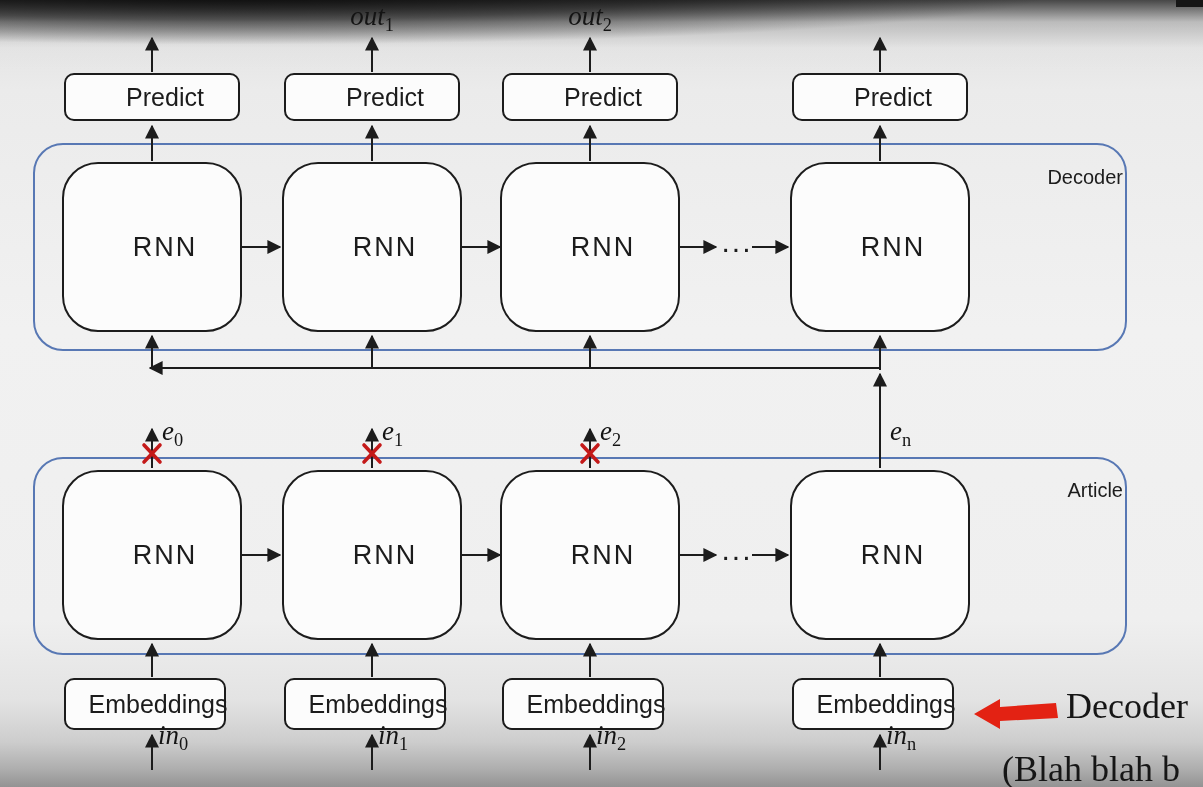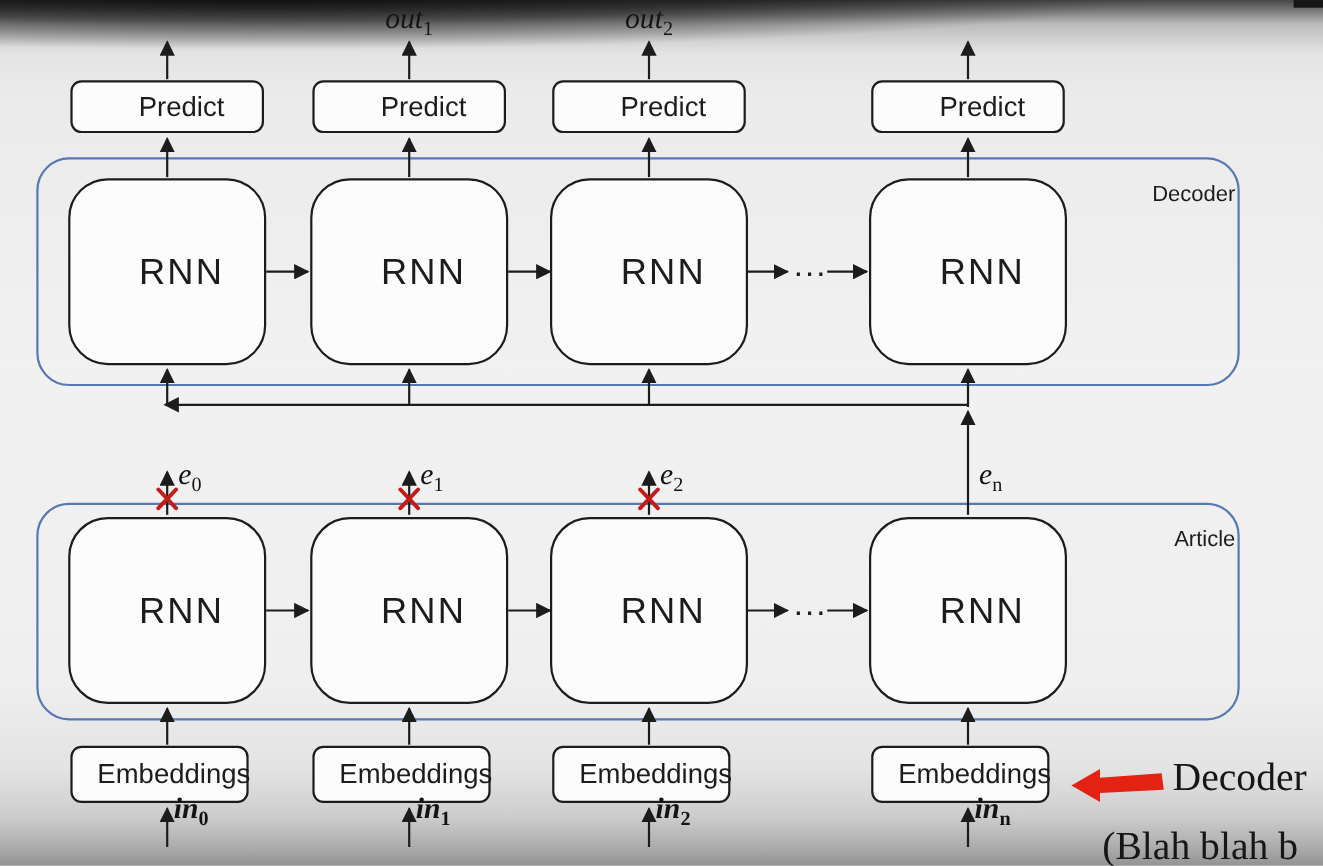--- a/index.html
+++ b/index.html
@@ -36,33 +36,33 @@
   .mkfill{fill:var(--box-border);}
   .xmark{stroke:var(--cross);stroke-width:3.6;stroke-linecap:round;}
   .redpoly{fill:var(--annotation-arrow);}
 
   .box{
     position:absolute;z-index:3;box-sizing:border-box;background:#fcfcfc;
     border:2.2px solid var(--box-border);color:var(--text);
     display:flex;align-items:center;justify-content:center;padding-left:26px;
   }
   .predict{left:calc(var(--cx) - 88px);top:73px;width:176px;height:48px;border-radius:10px;font-size:25px;}
-  .rnnbox{left:calc(var(--cx) - 90px);width:180px;height:170px;border-radius:36px;font-size:33px;letter-spacing:2px;border-width:2.4px;}
+  .rnnbox{left:calc(var(--cx) - 90px);width:180px;height:170px;border-radius:36px;font-size:27px;letter-spacing:2px;border-width:2.4px;}
   .dec{top:162px;}
   .enc{top:470px;}
   .embed{left:calc(var(--cx) - 88px);top:678px;width:162px;height:52px;border-radius:10px;font-size:25px;}
 
   .mlabel{
     position:absolute;z-index:4;font-family:"Liberation Serif",serif;font-style:italic;
     font-size:27px;color:#141414;white-space:nowrap;
   }
   .mlabel sub{font-style:normal;font-size:0.68em;}
   .outlbl{left:calc(var(--cx) - 70px);top:1px;width:140px;text-align:center;}
   .elbl{left:calc(var(--cx) + 10px);top:416px;}
-  .inlbl{left:calc(var(--cx) + 6px);top:720px;font-weight:bold;}
+  .inlbl{left:calc(var(--cx) + 6px);top:720px;}
 
   .dots{
     position:absolute;z-index:3;left:715px;width:44px;height:44px;text-align:center;
     font-size:30px;letter-spacing:2px;line-height:40px;color:var(--text);
   }
   .dots-dec{top:222px;}
   .dots-enc{top:530px;}
 
   .annot{
     position:absolute;z-index:4;font-family:"Liberation Serif",serif;

